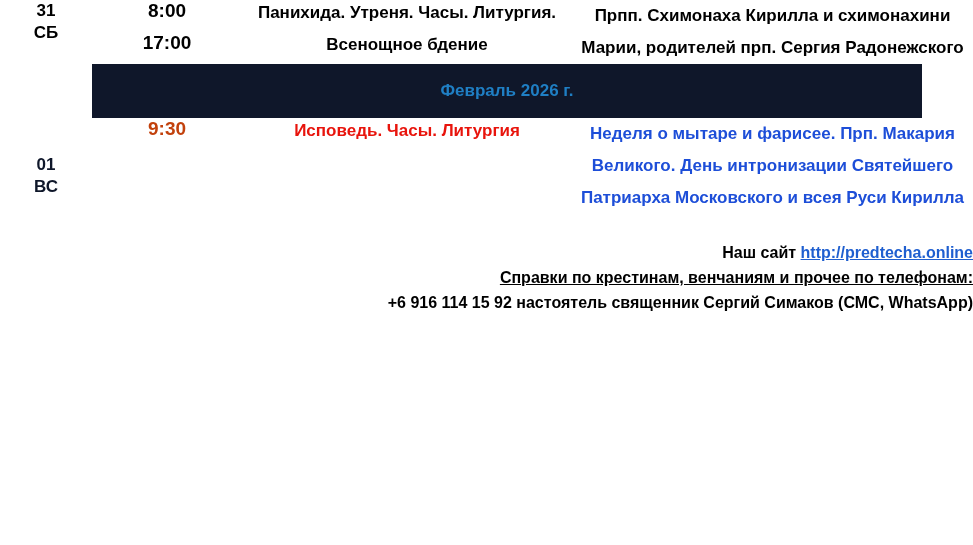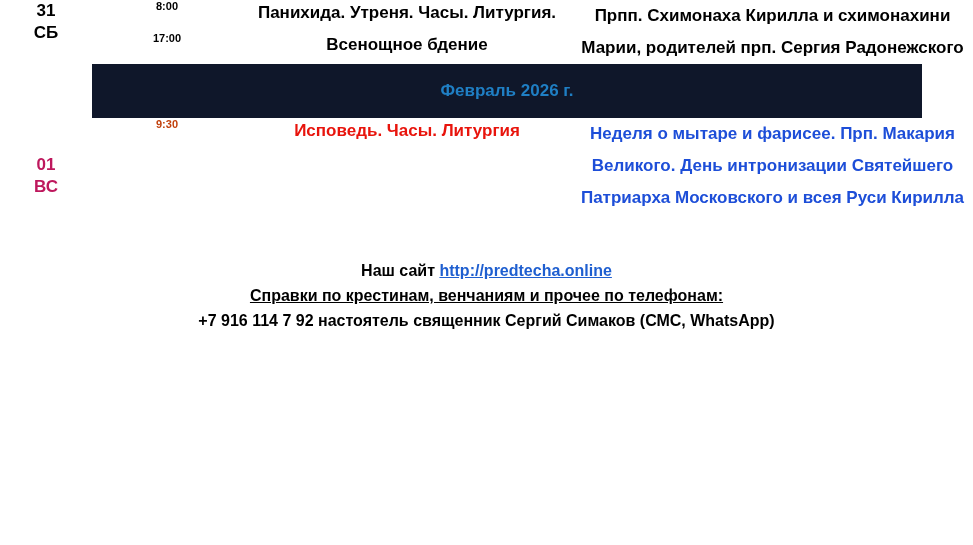--- a/index.html
+++ b/index.html
@@ -37,25 +37,25 @@
 
   .day-cell {
     font-weight: bold;
     font-size: 17px;
     line-height: 22px;
     text-align: center;
     padding-top: 44px;
     white-space: pre-line;
     margin-top: 13px;
   }
-  .day-cell.red { color: #be185d; }
+  .day-cell.red { color: #0f172a; }
 
   .time-cell {
     font-weight: bold;
-    font-size: 11px;
+    font-size: 19px;
     text-align: center;
     padding-top: 8px;
   }
   .time-cell.red { color: #c2410c; }
 
   .service-cell {
     font-weight: bold;
     font-size: 17px;
     line-height: 26px;
     text-align: center;
@@ -88,22 +88,22 @@
   }
   .banner-wrap {
     background: #0f172a;
     height: 54px;
     width: 830px;
     margin-left: 92px;
   }
 
   
   .footer {
-    margin-top: 44px;
-    text-align: center;
+    margin-top: 26px;
+    text-align: right;
   }
   .footer-line {
     font-weight: bold;
     font-size: 16px;
     line-height: 25px;
     color: #000000;
   }
   .site-link {
     color: #1f5fd0;
     text-decoration: underline;
@@ -156,16 +156,16 @@
         <td class="time-cell red">9:30</td>
         <td class="service-cell red">Исповедь. Часы. Литургия</td>
         <td class="note-cell red">Неделя о мытаре и фарисее. Прп. Макария Великого. День интронизации Святейшего Патриарха Московского и всея Руси Кирилла</td>
       </tr>
     </tbody>
   </table>
 
   <div class="footer">
     <div class="footer-line"><span>Наш сайт </span><a class="site-link" href="#">http://predtecha.online</a></div>
     <div class="footer-line underlined">Справки по крестинам, венчаниям и прочее по телефонам:</div>
-    <div class="footer-line">+7 916 114 7 92 настоятель священник Сергий Симаков (СМС, WhatsApp)</div>
+    <div class="footer-line">+6 916 114 15 92 настоятель священник Сергий Симаков (СМС, WhatsApp)</div>
   </div>
 
 </div>
 
 </body></html>

